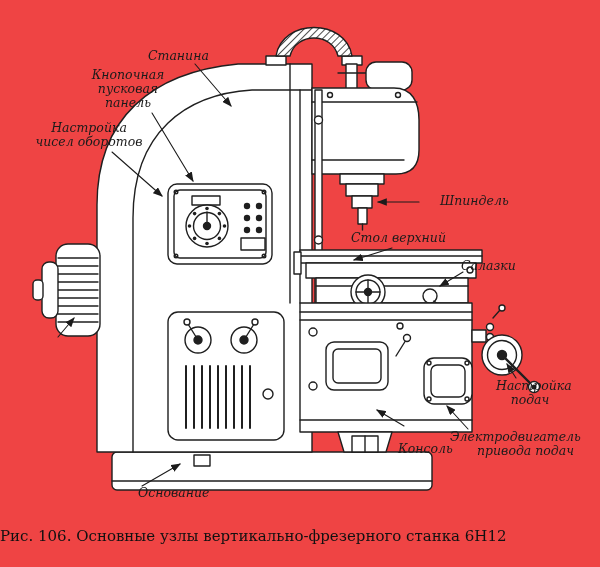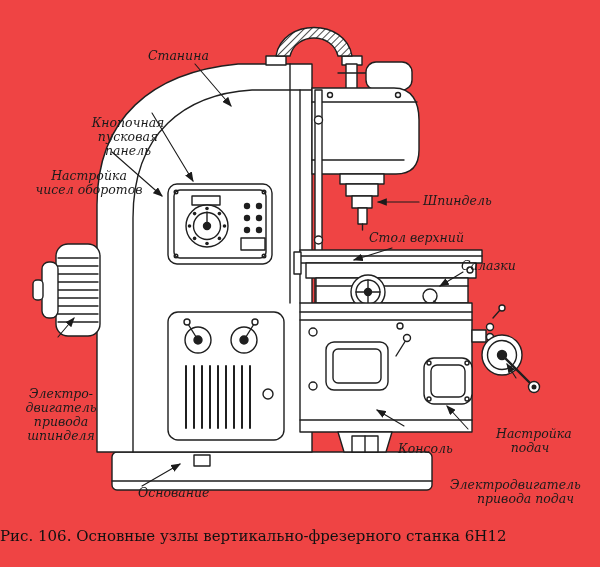--- a/index.html
+++ b/index.html
@@ -10,21 +10,21 @@
     font-family:"DejaVu Serif", serif;
     overflow:hidden;
   }
   svg{display:block;}
   .label{
     position:absolute;
     font:italic 12.5px/1.12 "DejaVu Serif", serif;
     color:#1b1b1b;
     white-space:pre-line;
   }
-  .label.center{text-align:center;margin-top:48px;}
+  .label.center{text-align:center;}
   .caption{
     position:absolute;
     left:0;right:7px;top:527px;
     text-align:left;
     font:15px/1.2 "DejaVu Serif", serif;
     color:#111;
   }
 </style>
 </head>
 <body>
@@ -251,27 +251,23 @@
       </g>
     </g>
   </svg>
 
   <div class="label" style="left:148px;top:49px;">Станина</div>
   <div class="label center" style="left:88px;top:68px;width:80px;">Кнопочная
 пусковая
 панель</div>
   <div class="label center" style="left:30px;top:121px;width:118px;">Настройка
 чисел оборотов</div>
-  <div class="label" style="left:423px;top:194px;">Шпиндель</div>
-  <div class="label" style="left:369px;top:231px;text-align:right;">Стол верхний</div>
+  <div class="label" style="left:440px;top:194px;">Шпиндель</div>
+  <div class="label" style="left:351px;top:231px;text-align:right;">Стол верхний</div>
   <div class="label" style="left:461px;top:259px;text-align:center;">Салазки</div>
-  <div class="label center" style="left:22px;top:339px;width:78px;">Электро-
-двигатель
-привода
-шпинделя</div>
   <div class="label center" style="left:496px;top:379px;width:68px;">Настройка
 подач</div>
   <div class="label" style="left:398px;top:426px;margin-top:16px;">Консоль</div>
   <div class="label center" style="left:450px;top:430px;width:124px;text-align:right;">Электродвигатель
 привода подач</div>
   <div class="label" style="left:98px;top:486px;margin-left:40px;">Основание</div>
 
   <div class="caption">Рис. 106. Основные узлы вертикально-фрезерного станка 6Н12</div>
 
 </div>

